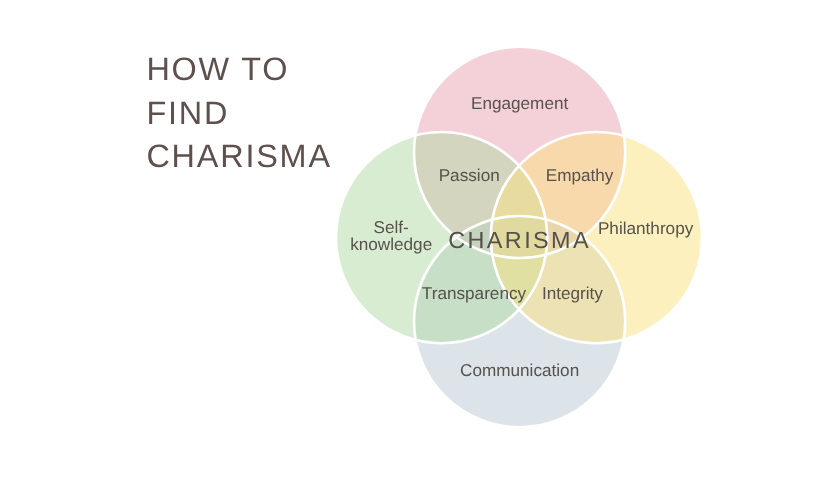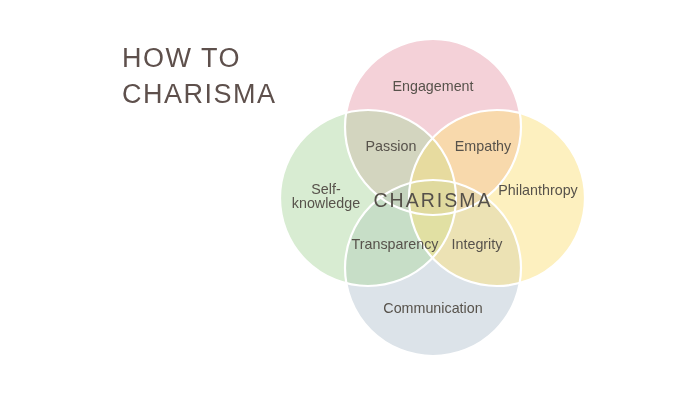--- a/index.html
+++ b/index.html
@@ -55,20 +55,21 @@
     text-anchor: middle;
   }
 </style>
 </head>
 <body>
 
 <div class="canvas">
 
   <div class="title">
     <div>HOW TO</div>
+    <div>FIND</div>
     <div>CHARISMA</div>
   </div>
 
   <svg class="venn" width="700" height="400" viewBox="0 0 700 400">
 
     <g>
       <circle class="fill-circle" cx="433" cy="127" r="88" fill="#e9a3b1"></circle>
       <circle class="fill-circle" cx="433" cy="268" r="88" fill="#b9c7d3"></circle>
       <circle class="fill-circle" cx="368" cy="198" r="88" fill="#b1d9a5"></circle>
       <circle class="fill-circle" cx="497" cy="198" r="88" fill="#fbe17f"></circle>

